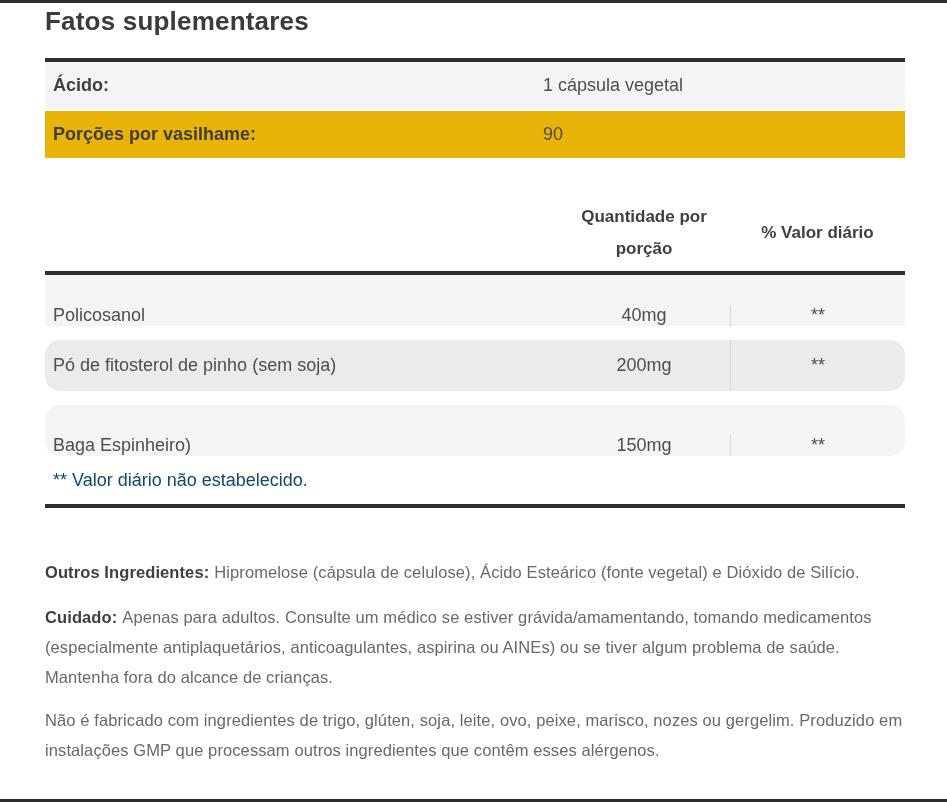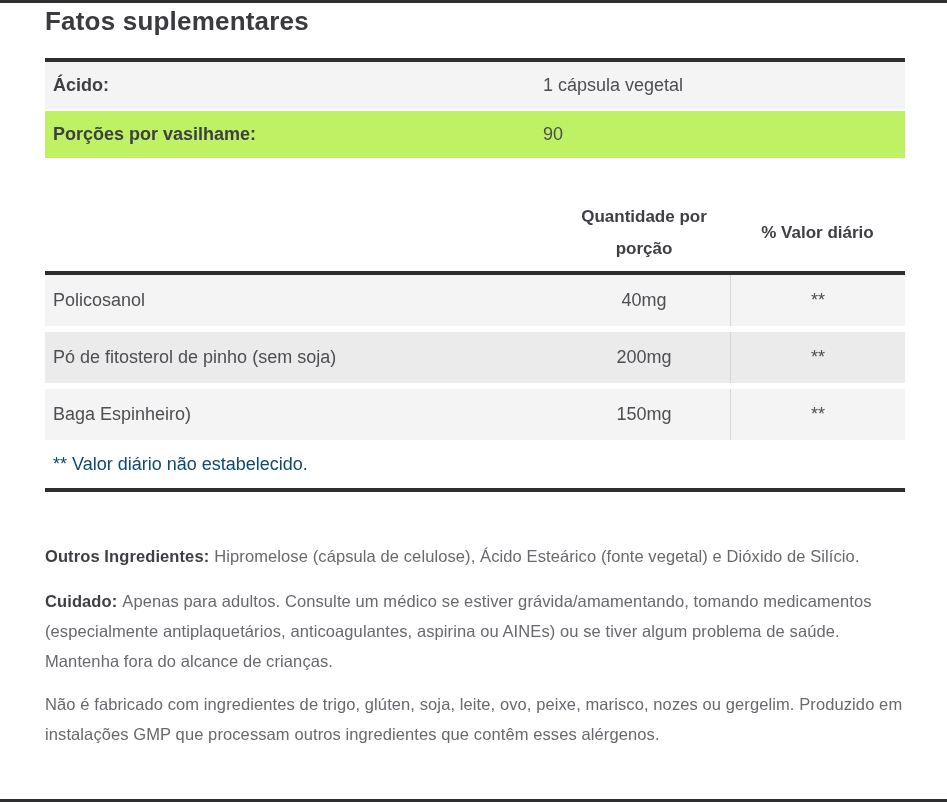--- a/index.html
+++ b/index.html
@@ -37,21 +37,21 @@
 
   
   .serving-table { width: 860px; }
   .serving-row {
     display: flex;
     align-items: center;
     height: 47px;
   }
   .serving-row + .serving-row { margin-top: 2px; }
   .serving-row.shade-light { background: #f4f4f4; }
-  .serving-row.shade-dark  { background: #bef264; }
+  .serving-row.shade-dark  { background: #eab308; }
   .serving-label {
     flex: 0 0 490px;
     padding-left: 8px;
     font-size: 18px;
     font-weight: bold;
     color: #3e3e44;
   }
   .serving-value {
     flex: 1;
     font-size: 18px;
@@ -84,22 +84,22 @@
   }
   .nutrients-header .col-amount .hdr-text { max-width: 160px; }
 
   
   .nutrients-table { width: 860px; }
   .nutrient-row {
     display: flex;
     align-items: stretch;
     height: 51px;
   }
-  .nutrient-row + .nutrient-row { margin-top: 6px; }
-  .nutrient-row.shade-light { background: #f4f4f4; }
+  .nutrient-row + .nutrient-row { margin-top: 14px; border-radius: 15px; }
+  .nutrient-row.shade-light { background: #f4f4f4; align-items: flex-end; }
   .nutrient-row.shade-dark  { background: #ebebeb; }
   .nutrient-row .cell {
     display: flex;
     align-items: center;
     font-size: 18px;
     color: #4d4d53;
   }
   .nutrient-name {
     flex: 0 0 505px;
     padding-left: 8px;

